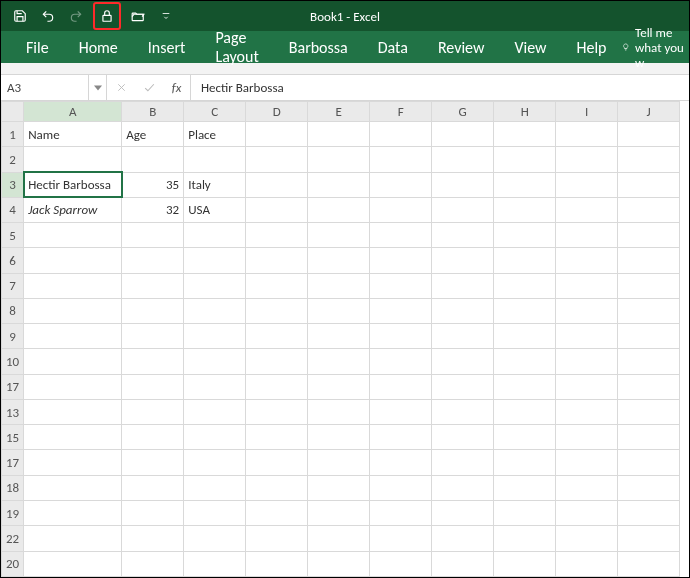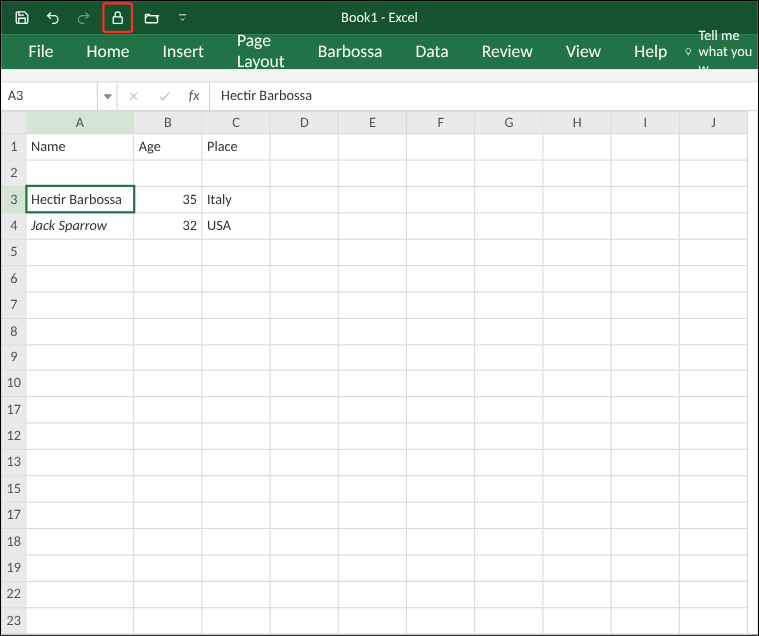--- a/index.html
+++ b/index.html
@@ -402,33 +402,20 @@
           <td></td>
           <td></td>
           <td></td>
           <td></td>
           <td></td>
           <td></td>
           <td></td>
           <td></td>
         </tr>
         <tr>
-          <th class="row-hdr">12</th>
-          <td style="width: 98px;"></td>
-          <td></td>
-          <td></td>
-          <td></td>
-          <td></td>
-          <td></td>
-          <td></td>
-          <td></td>
-          <td></td>
-          <td></td>
-        </tr>
-        <tr>
           <th class="row-hdr">13</th>
           <td style="width: 98px;"></td>
           <td></td>
           <td></td>
           <td></td>
           <td></td>
           <td></td>
           <td></td>
           <td></td>
           <td></td>
@@ -493,21 +480,21 @@
           <td></td>
           <td></td>
           <td></td>
           <td></td>
           <td></td>
           <td></td>
           <td></td>
           <td></td>
         </tr>
         <tr>
-          <th class="row-hdr">23</th>
+          <th class="row-hdr">20</th>
           <td style="width: 98px;"></td>
           <td></td>
           <td></td>
           <td></td>
           <td></td>
           <td></td>
           <td></td>
           <td></td>
           <td></td>
           <td></td>

